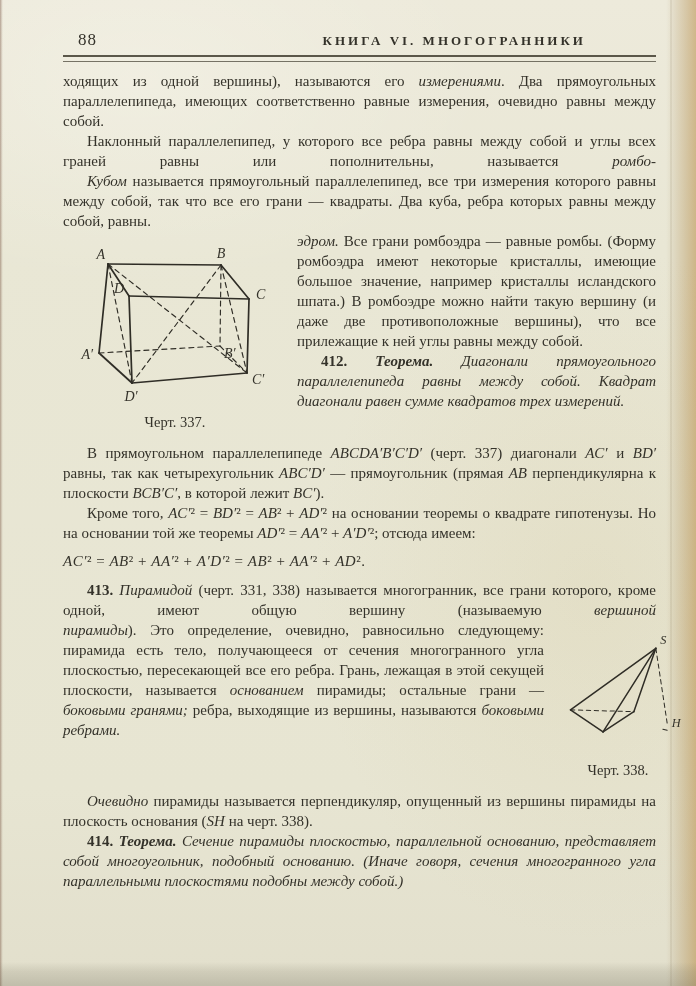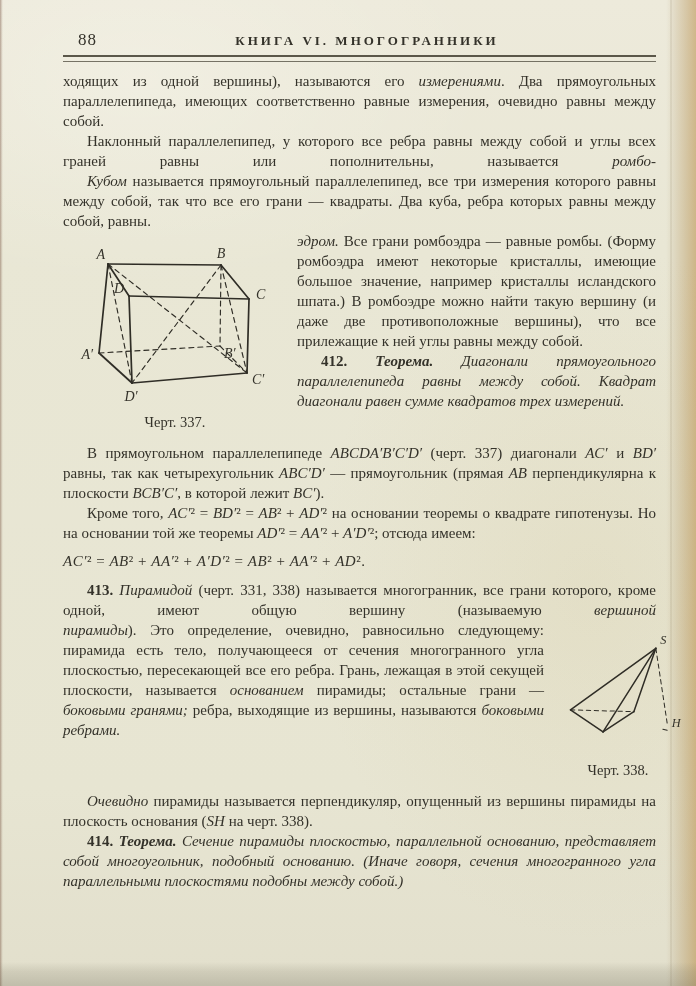--- a/index.html
+++ b/index.html
@@ -24,21 +24,21 @@
     background:linear-gradient(90deg, rgba(150,110,45,0) 0%, rgba(140,100,40,0.10) 25%, rgba(165,122,52,0.30) 65%, rgba(178,132,58,0.50) 100%);}
   .edge-right-crease{position:absolute;right:24px;top:0;width:2px;height:986px;
     background:linear-gradient(90deg, rgba(90,70,35,0.00), rgba(90,70,35,0.18), rgba(90,70,35,0.00));}
   .edge-bottom{position:absolute;left:0;bottom:0;width:696px;height:24px;
     background:linear-gradient(180deg, rgba(110,106,86,0.00), rgba(110,106,86,0.16) 40%, rgba(96,92,74,0.26) 100%);}
 
   .content{position:relative;padding:30px 40px 0 63px;width:593px;}
 
   .hdr{display:flex;align-items:baseline;}
   .hdr .pagenum{width:70px;font-size:17px;letter-spacing:1px;padding-left:15px;}
-  .hdr .title{flex:1;text-align:center;font-size:13px;font-weight:bold;letter-spacing:3px;}
+  .hdr .title{flex:1;text-align:right;font-size:13px;font-weight:bold;letter-spacing:3px;}
   .hdr .spacer{width:70px;}
   .hdr-rule{margin-top:5px;height:4px;border-top:2px solid rgba(66,62,48,0.85);border-bottom:1px solid rgba(66,62,48,0.7);}
 
   .body-text{margin-top:9px;font-size:15px;line-height:20px;text-align:justify;hyphens:auto;}
   .para{text-indent:24px;}
   .para.noindent{text-indent:0;}
   .para.fulljust{text-align-last:justify;}
   .clear-l{clear:left;}
   .clear-b{clear:both;}
   .sp-top{margin-top:3px;}

